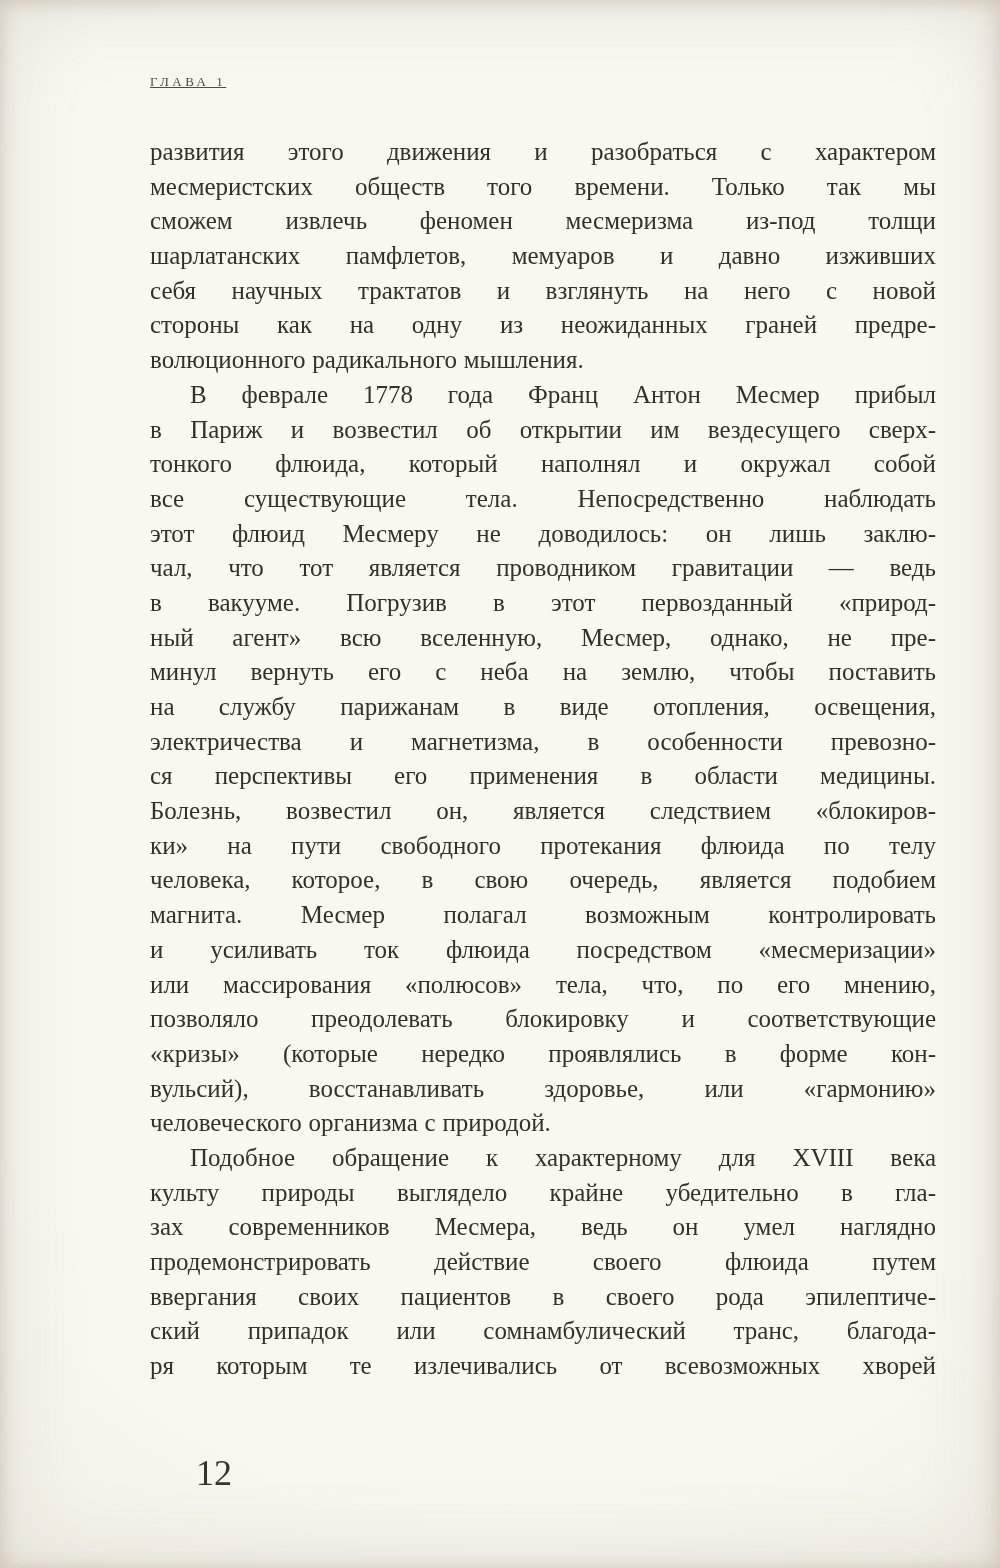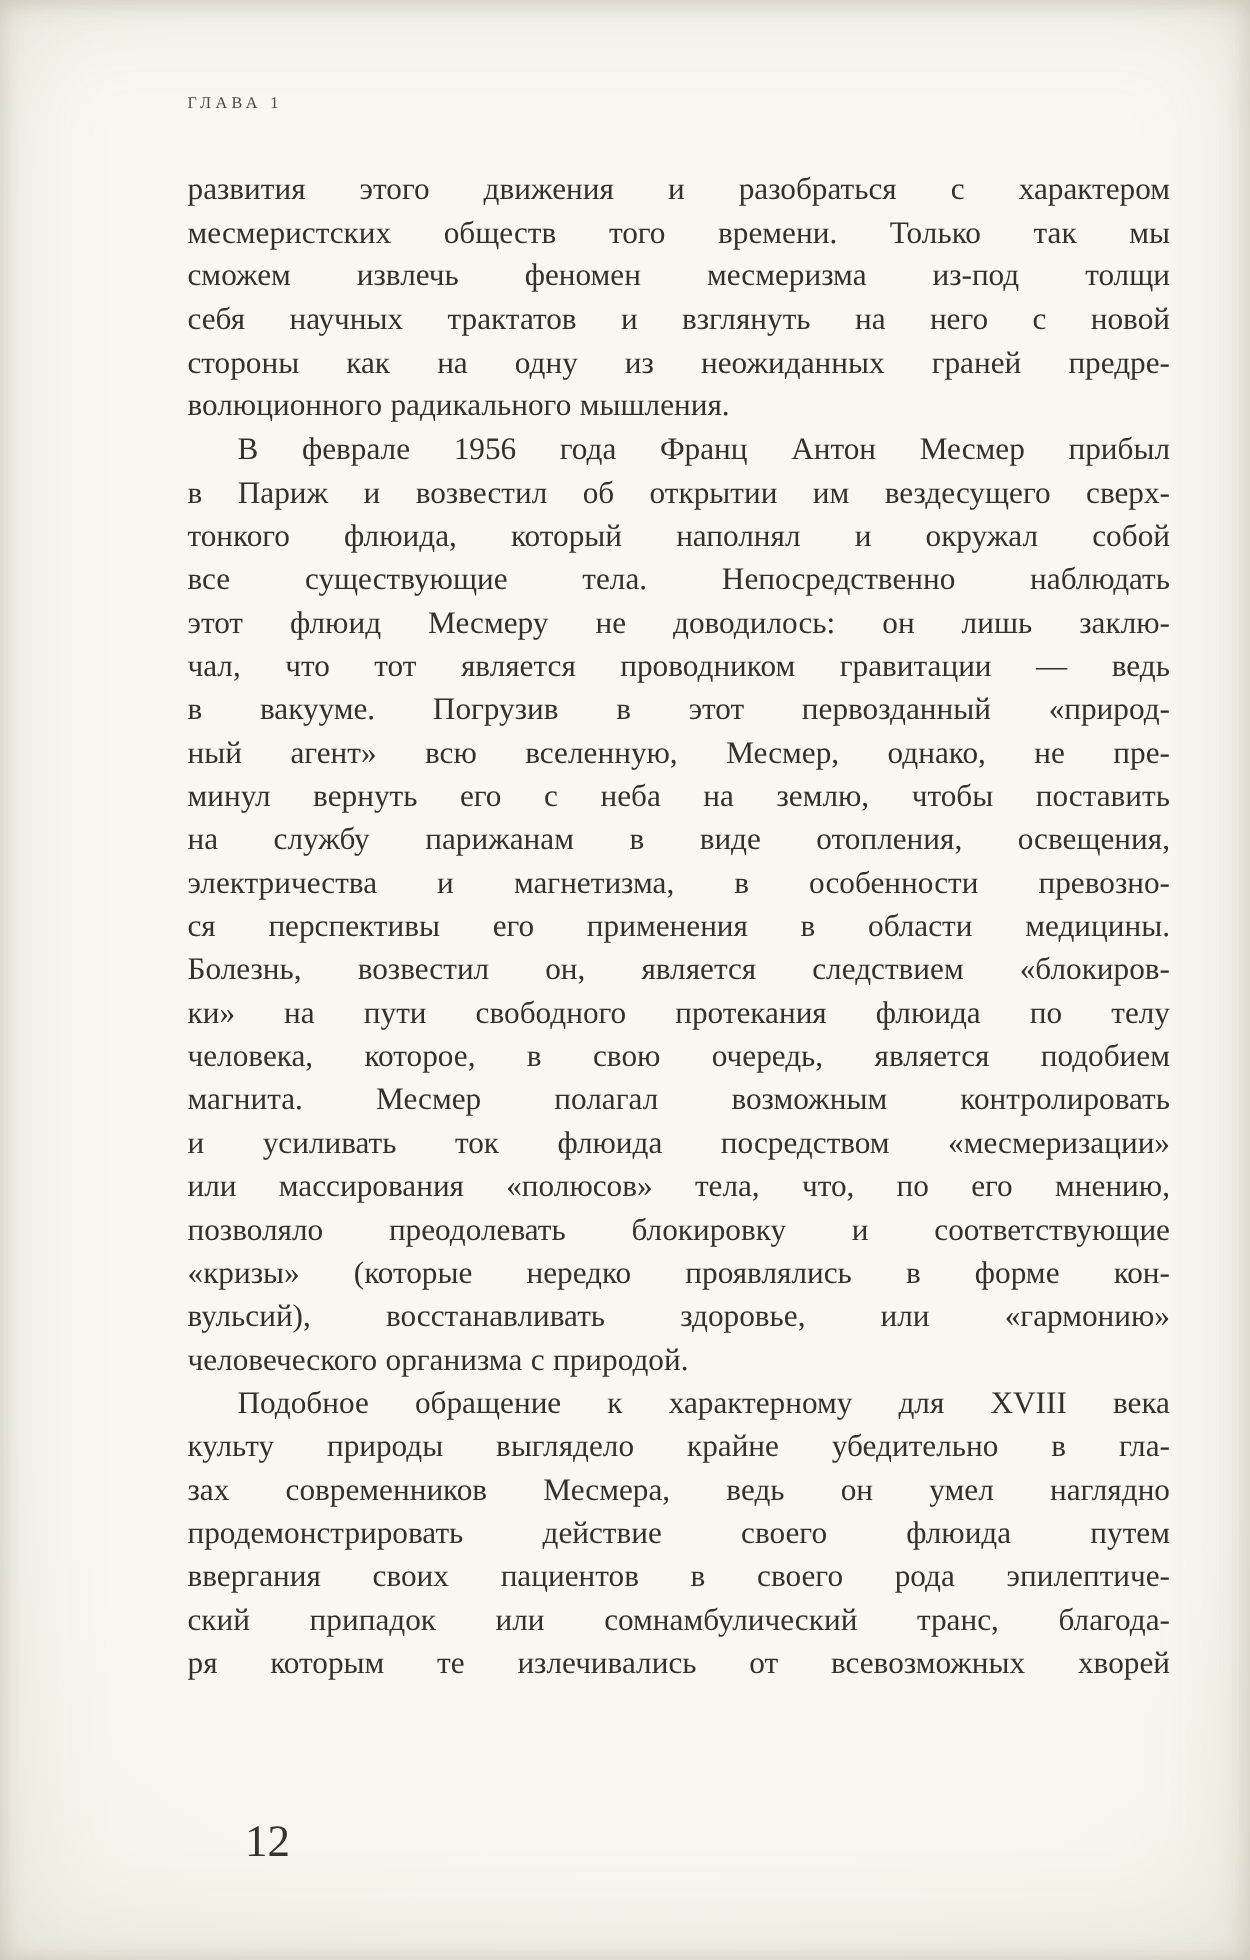--- a/index.html
+++ b/index.html
@@ -25,20 +25,21 @@
       inset 0 6px 18px rgba(125, 112, 88, 0.08);
     color: #36332e;
   }
   .running-header {
     position: absolute;
     left: 150px;
     top: 74px;
     font-size: 13px;
     letter-spacing: 3.5px;
     color: #4e4b45;
+    text-decoration: underline;
   }
   .text-block {
     position: absolute;
     left: 150px;
     top: 135px;
     width: 786px;
     font-size: 25px;
     line-height: 34.7px;
     color: #34302a;
   }
@@ -65,24 +66,25 @@
 </head>
 <body>
 
 <div class="page">
   <div class="running-header">ГЛАВА 1</div>
 
   <div class="text-block">
       <div class="line">развития этого движения и разобраться с характером</div>
       <div class="line">месмеристских обществ того времени. Только так мы</div>
       <div class="line">сможем извлечь феномен месмеризма из-под толщи</div>
+      <div class="line">шарлатанских памфлетов, мемуаров и давно изживших</div>
       <div class="line">себя научных трактатов и взглянуть на него с новой</div>
       <div class="line">стороны как на одну из неожиданных граней предре-</div>
       <div class="line para-end">волюционного радикального мышления.</div>
-      <div class="line indent">В феврале 1956 года Франц Антон Месмер прибыл</div>
+      <div class="line indent">В феврале 1778 года Франц Антон Месмер прибыл</div>
       <div class="line">в Париж и возвестил об открытии им вездесущего сверх-</div>
       <div class="line">тонкого флюида, который наполнял и окружал собой</div>
       <div class="line">все существующие тела. Непосредственно наблюдать</div>
       <div class="line">этот флюид Месмеру не доводилось: он лишь заклю-</div>
       <div class="line">чал, что тот является проводником гравитации — ведь</div>
       <div class="line">в вакууме. Погрузив в этот первозданный «природ-</div>
       <div class="line">ный агент» всю вселенную, Месмер, однако, не пре-</div>
       <div class="line">минул вернуть его с неба на землю, чтобы поставить</div>
       <div class="line">на службу парижанам в виде отопления, освещения,</div>
       <div class="line">электричества и магнетизма, в особенности превозно-</div>

